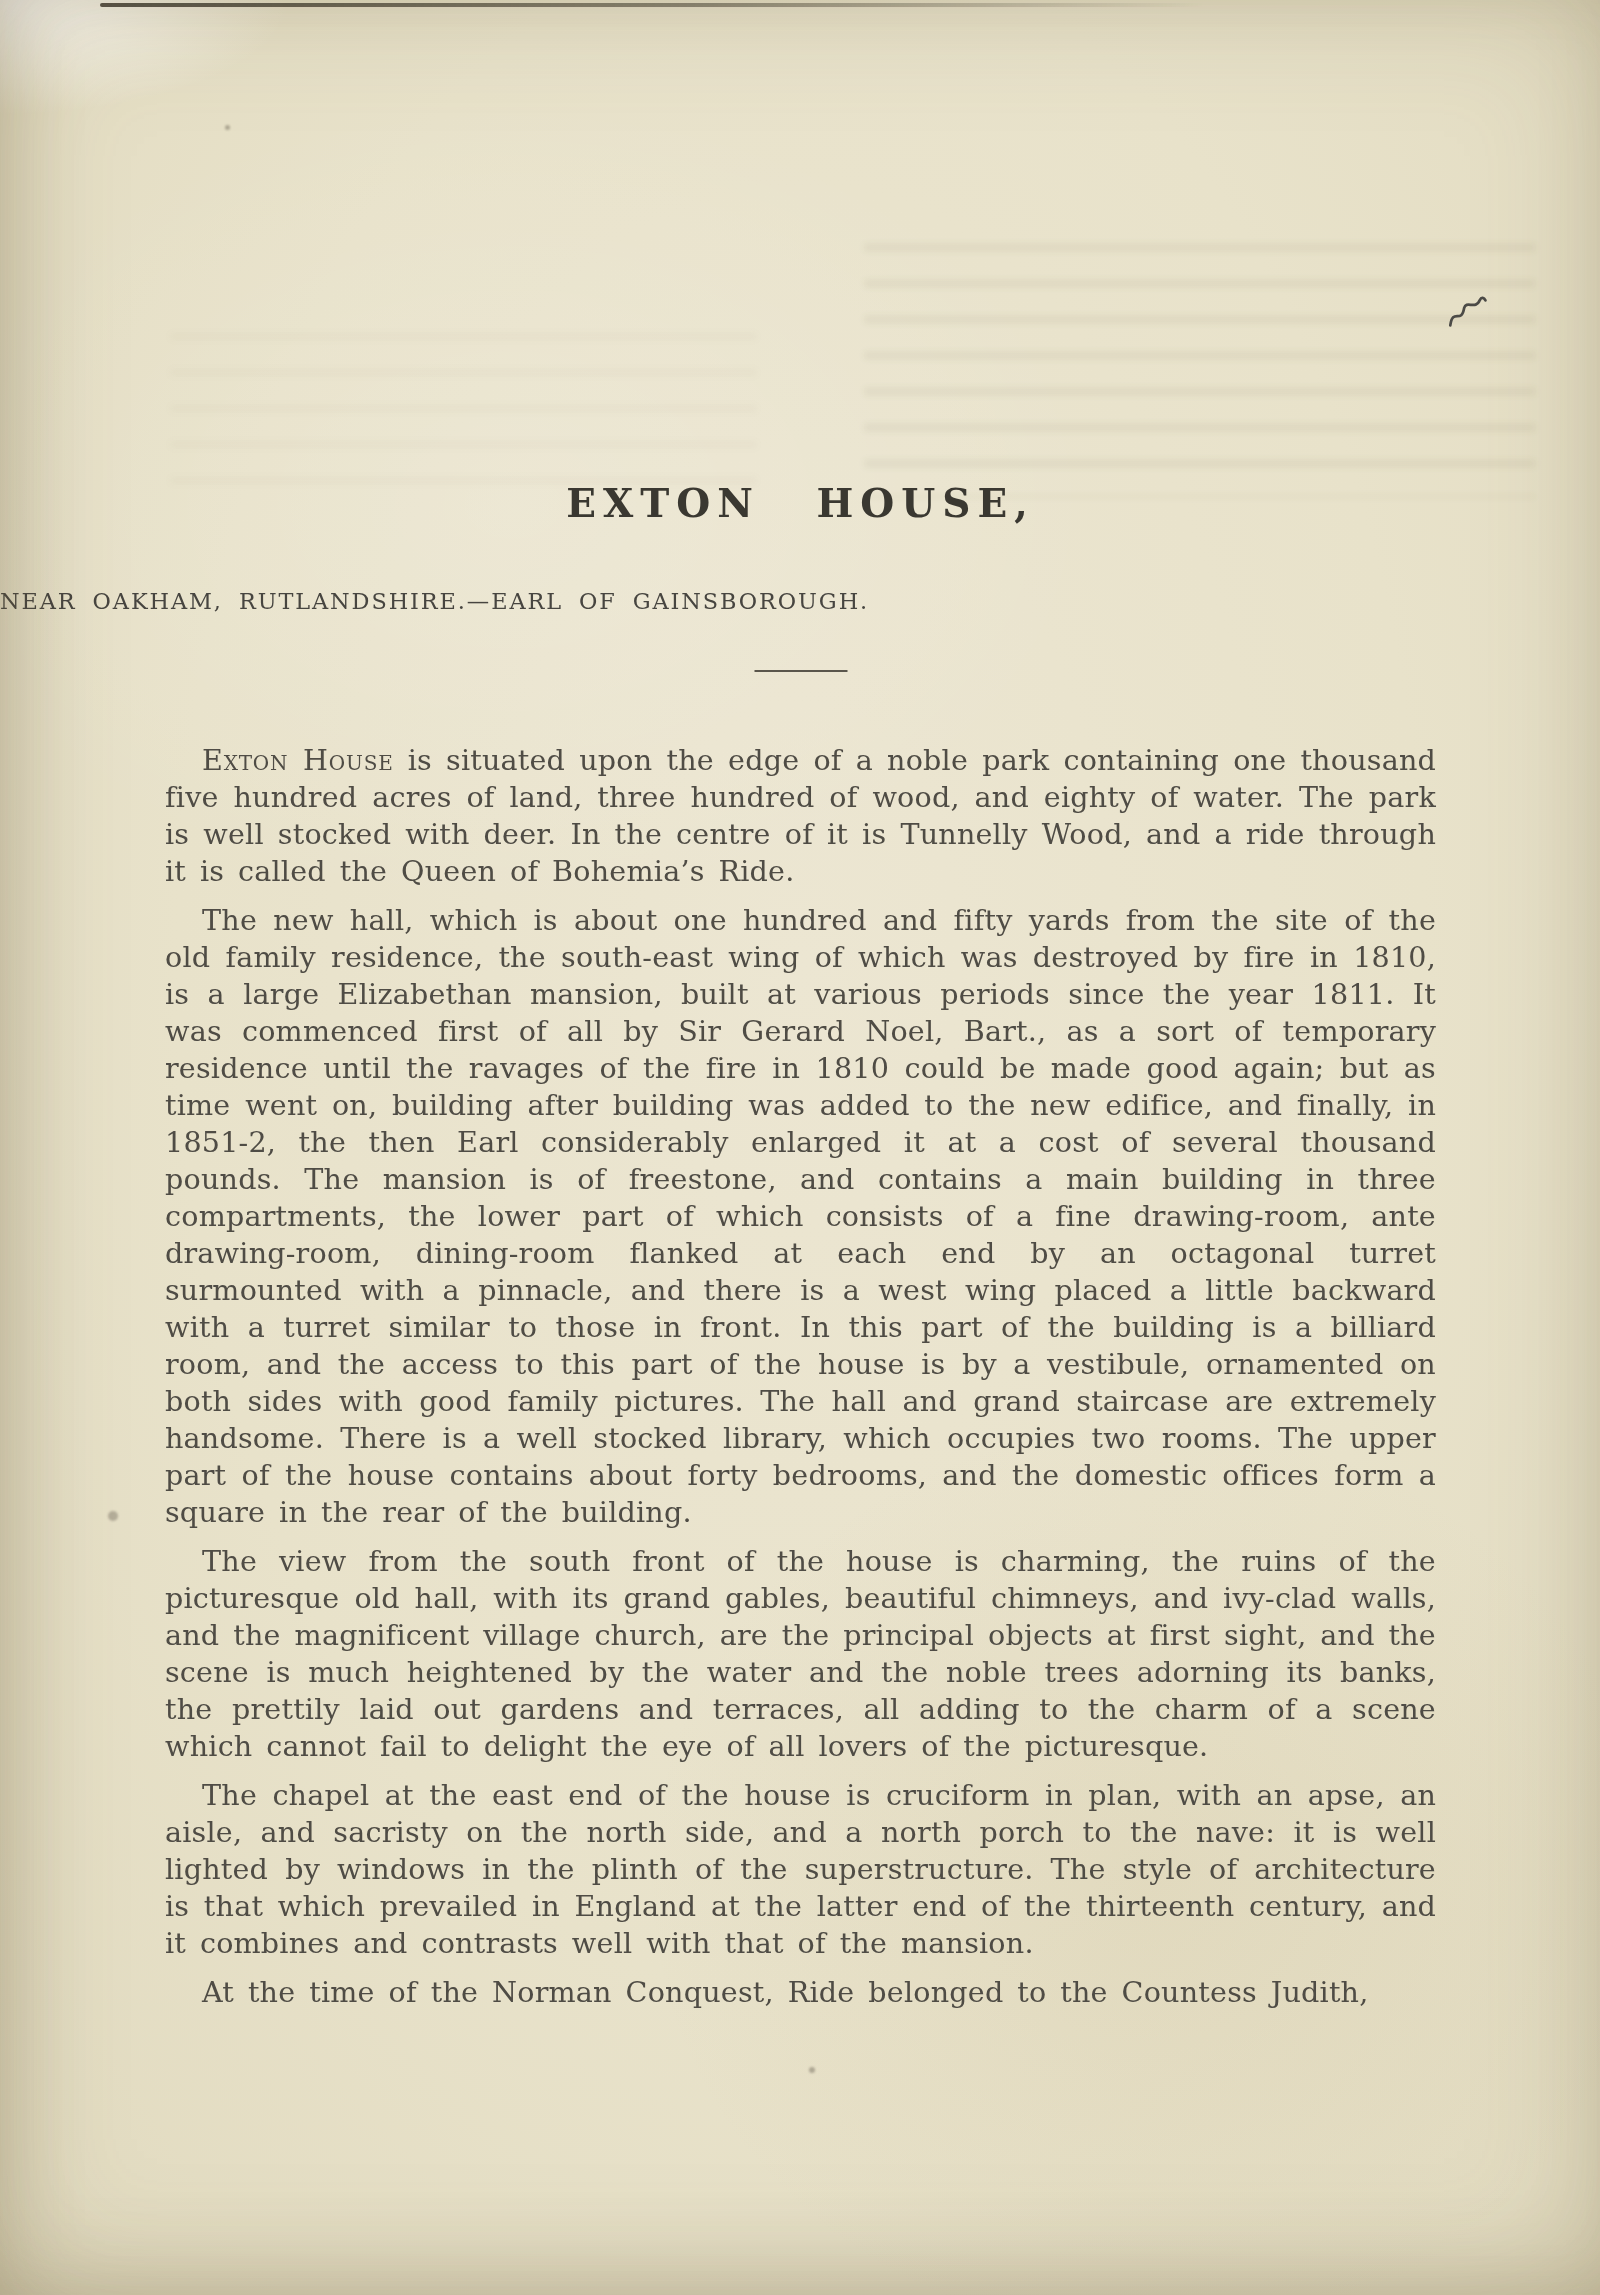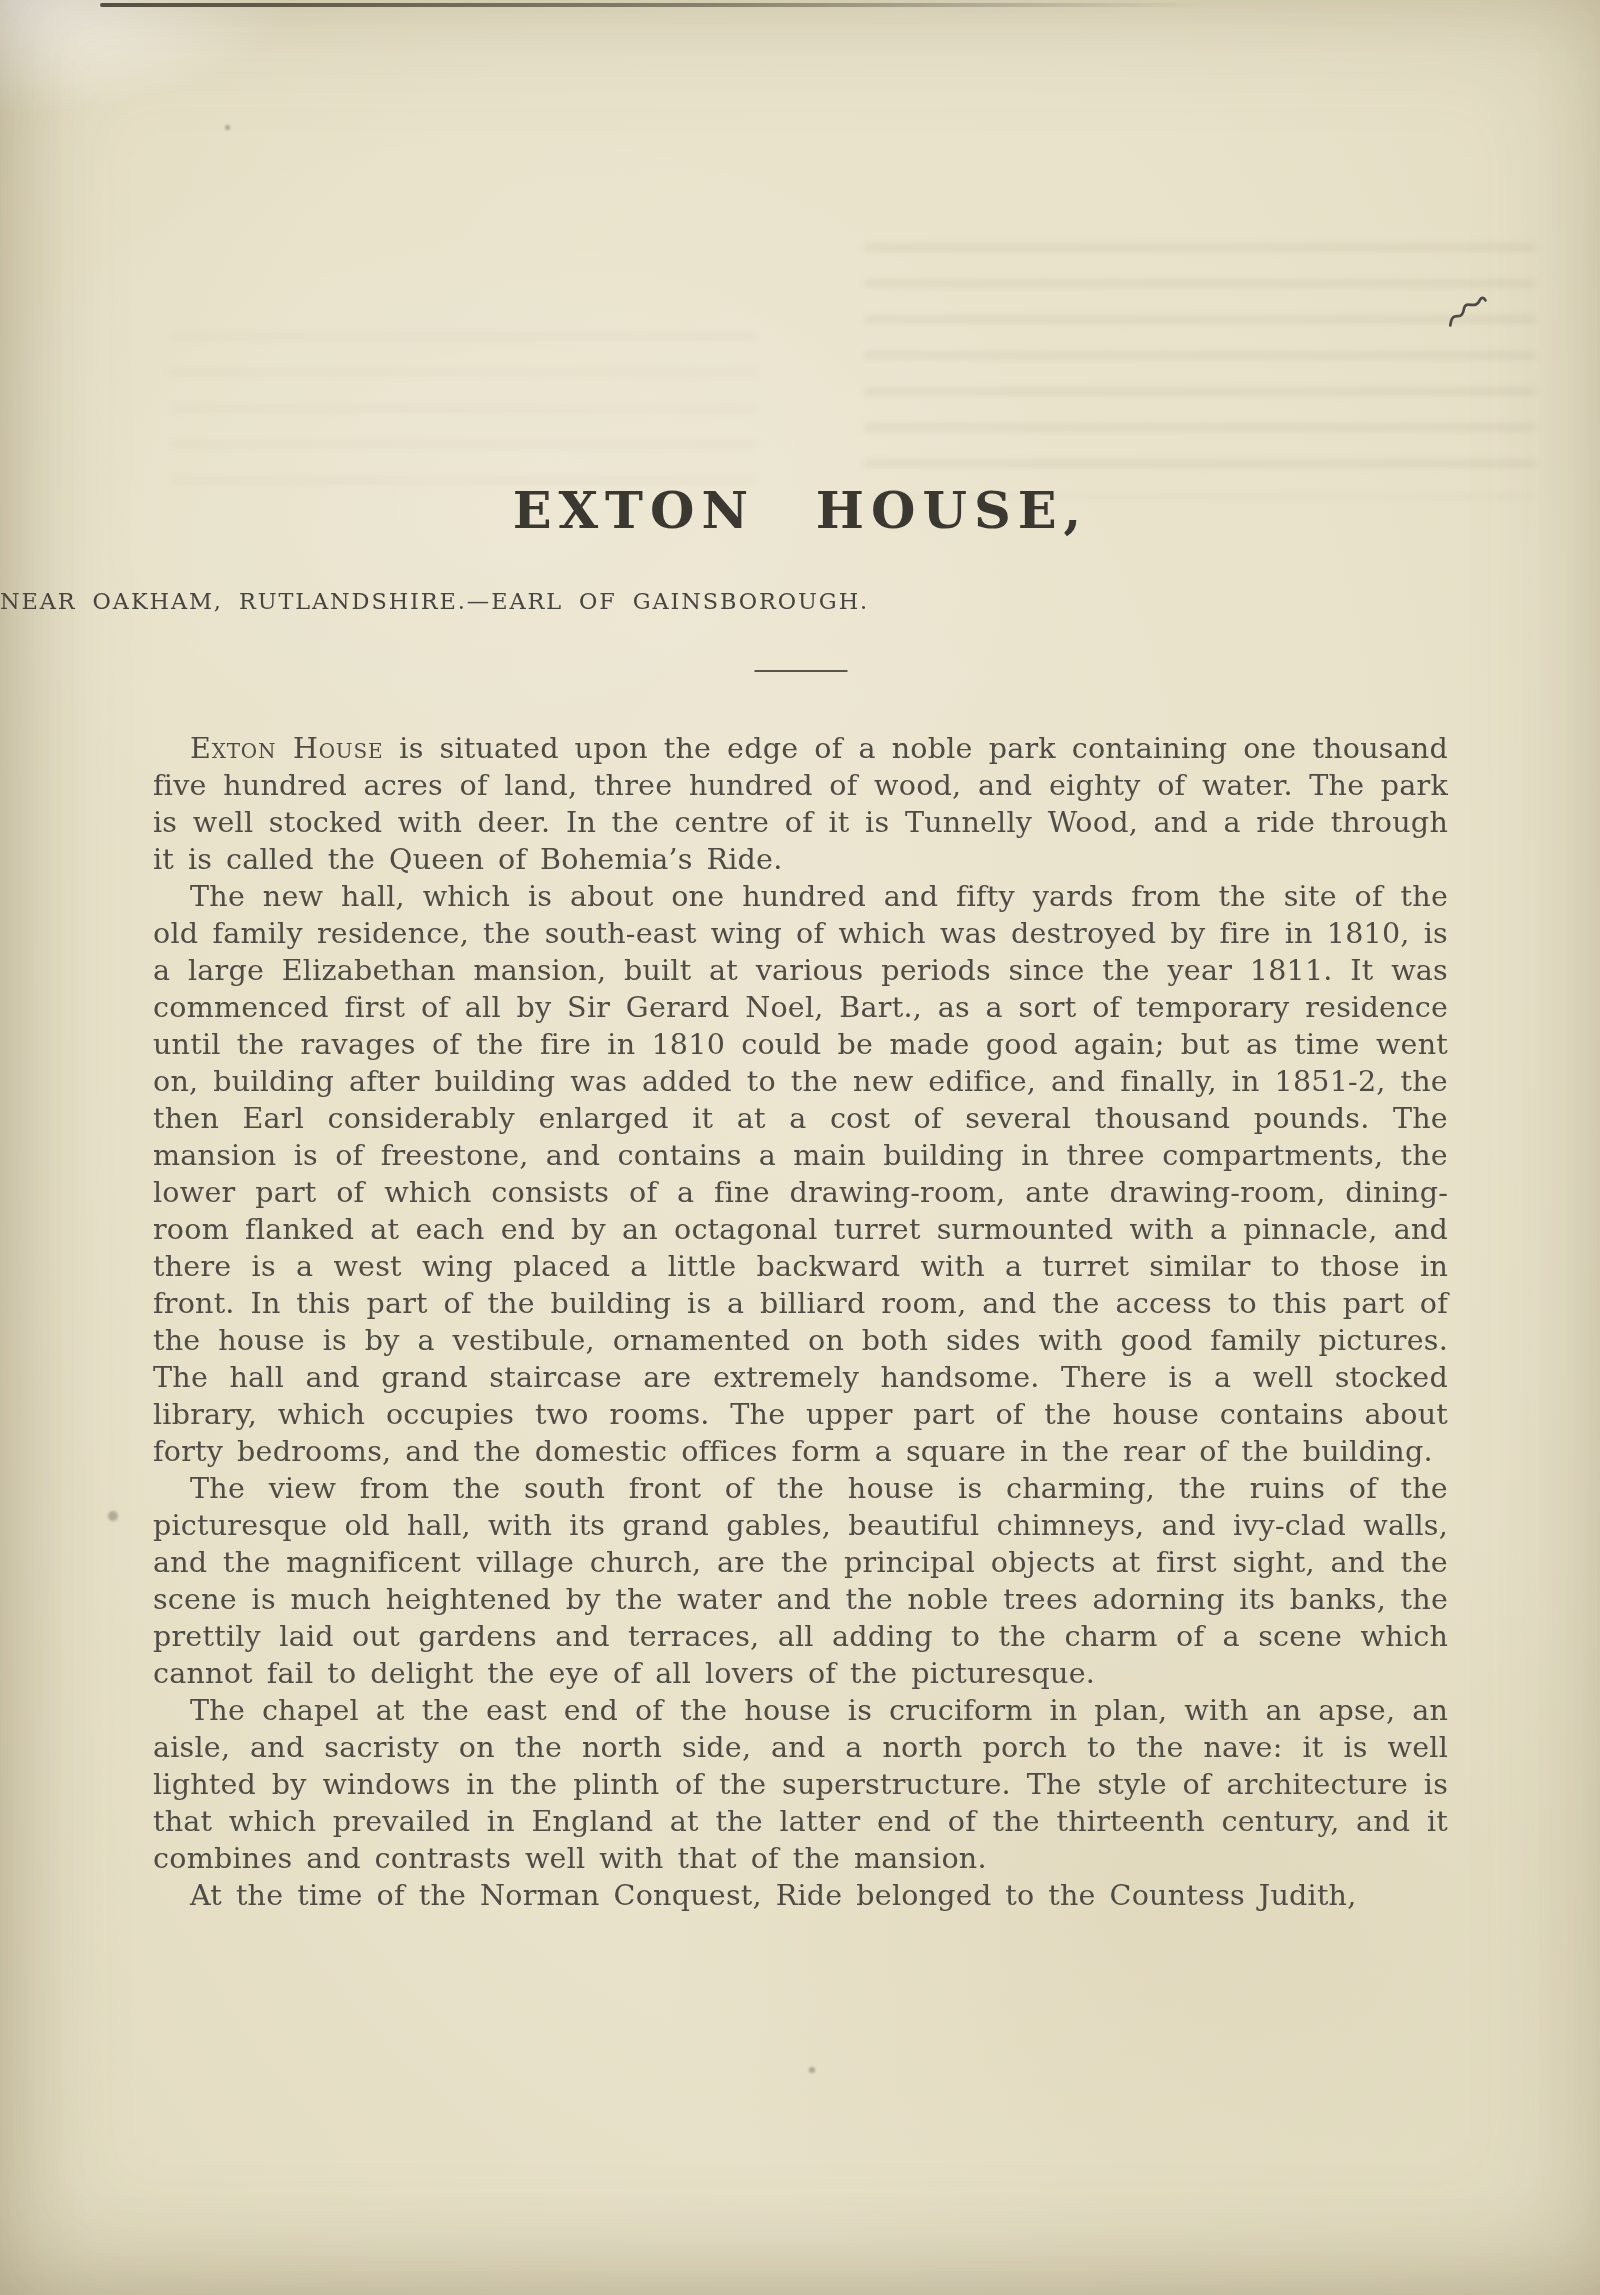--- a/index.html
+++ b/index.html
@@ -87,21 +87,21 @@
   .speck.s2 { left: 809px; top: 2067px; width: 6.2px;  height: 6.2px;  background: rgba(105,98,85,0.45); filter: blur(0.8px); }
   .speck.s3 { left: 225px;  top: 125px;  width: 5.4px;  height: 5.4px;  background: rgba(120,112,95,0.50); filter: blur(0.8px); }
   .title {
     position: absolute;
     top: 480px;
     left: 0;
     width: 100%;
     margin: 0;
     text-align: center;
     font-family: "DejaVu Serif", serif;
-    font-size: 51px;
+    font-size: 39px;
     font-weight: bold;
     letter-spacing: 7px;
     word-spacing: 36px;
     color: #3a3831;
   }
   .subtitle {
     position: absolute;
     top: 588px;
     left: 0;
     width: 100%;
@@ -128,21 +128,21 @@
     width: 1295px;
     color: #4f4c45;
     font-family: "DejaVu Serif", serif;
     font-size: 28.6px;
     line-height: 37px;
     letter-spacing: 0.2px;
     word-spacing: 4.6px;
     text-align: justify;
   }
   .body-text p {
-    margin: 0;
+    margin: 12px;
     text-indent: 37px;
   }
   .smallcaps {
     font-variant: small-caps;
     letter-spacing: 0.8px;
   }
 </style>
 </head>
 <body>
 

